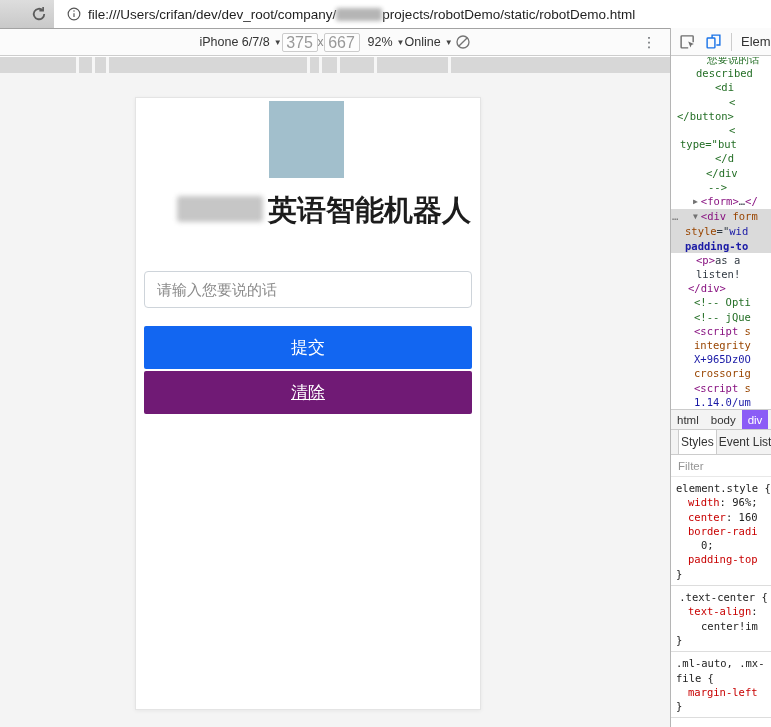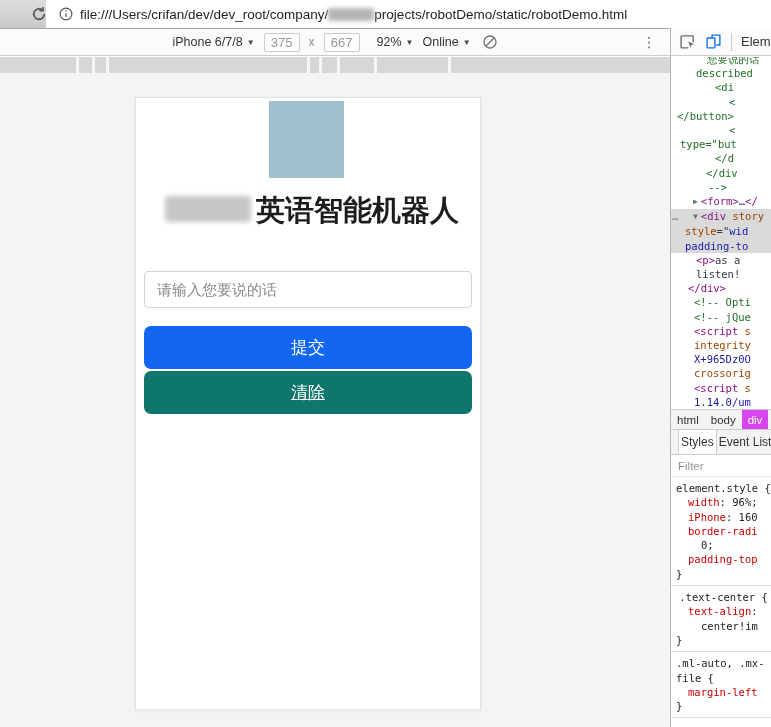--- a/index.html
+++ b/index.html
@@ -5,57 +5,57 @@
   * { box-sizing: border-box; margin: 0; padding: 0; }
   body { font-family: "Liberation Sans", sans-serif; background:#fff; }
   #screen { position:relative; width:771px; height:727px; overflow:hidden; background:#fff; }
 
   
   #browser-bar { position:absolute; left:0; top:0; width:771px; height:29px;
     background:linear-gradient(#dddddd,#c9c9c9); border-bottom:1px solid #a3a3a3; }
   .nav-icon { position:absolute; top:5px; width:18px; height:18px; color:#5c5c5c; }
   #reload-icon { left:30px; }
   #home-icon { left:52px; }
-  #address-bar { position:absolute; left:46px; top:0; right:0; height:28px; background:#fff;
+  #address-bar { position:absolute; left:54px; top:0; right:0; height:28px; background:#fff;
     display:flex; align-items:center; padding-left:13px; gap:7px; font-size:13.5px; color:#1f1f1f;
     white-space:nowrap; overflow:hidden; }
   #info-icon { width:14px; height:14px; flex:0 0 auto; color:#555; }
   .redact { display:inline-block; width:46px; height:13px; background:#b5b5b5; border-radius:2px;
     filter:blur(2px); vertical-align:-2px; }
 
   
   #device-toolbar { position:absolute; left:0; top:29px; width:670px; height:27px; background:#fbfbfb;
     border-bottom:1px solid #cdcdcd; display:flex; align-items:center; justify-content:center;
-    gap:9px; font-size:12.5px; color:#333; }
+    font-size:12.5px; color:#333; }
   .dd { display:inline-flex; align-items:center; gap:4px; cursor:default; }
   .dd .caret { font-size:8px; color:#444; }
   .size-box { width:36px; height:19px; border:1px solid #ccc; border-radius:2px; background:#fdfdfd;
-    color:#999; font-size:13px; text-align:center; line-height:17px; }
+    color:#999; font-size:16px; text-align:center; line-height:17px; }
   .x-sep { color:#888; font-size:12px; }
   #rotate-icon { width:16px; height:16px; color:#757575; margin-left:2px; }
   #kebab-icon { position:absolute; right:14px; top:5px; font-size:14px; color:#5f6368; letter-spacing:0; }
 
   
   #mq-bar { position:absolute; left:0; top:57px; width:670px; height:16px; background:#d7d7d7; }
   .mq-div { position:absolute; top:0; width:3px; height:16px; background:#f6f6f6; }
 
   
   #viewport-area { position:absolute; left:0; top:73px; width:670px; height:654px; background:#f4f4f4; }
   #page { position:absolute; left:135px; top:24px; width:346px; height:613px; background:#fff;
     border:1px solid #e4e4e4; box-shadow:0 1px 4px rgba(0,0,0,0.06); }
   #logo-placeholder { position:absolute; left:133px; top:3px; width:75px; height:77px; }
-  #page-title { position:absolute; left:4px; top:93px; width:100%; text-align:center; font-size:29px;
+  #page-title { position:absolute; left:16px; top:93px; width:100%; text-align:center; font-size:29px;
     font-weight:600; color:#1c1c1c; white-space:nowrap; }
   .title-redact { display:inline-block; width:86px; height:26px; background:#c6c6c6; border-radius:3px;
     filter:blur(2.5px); vertical-align:-2px; margin-right:5px; }
   #speech-input { position:absolute; left:8px; top:173px; width:328px; height:37px;
     border:1px solid #ced4da; border-radius:4px; padding:0 12px; font-size:15px; color:#333;
     font-family:"Liberation Sans", sans-serif; }
   #speech-input::placeholder { color:#8a8a8a; }
-  .page-btn { position:absolute; left:8px; width:328px; height:43px; border:none; border-radius:7px;
+  .page-btn { position:absolute; left:8px; width:328px; height:43px; border:none; border-radius:2px;
     color:#fff; font-size:17px; font-family:"Liberation Sans", sans-serif; cursor:pointer; }
   #submit-button { top:228px; }
   #clear-button { top:273px; }
   #result-box { position:absolute; left:8px; top:333px; width:328px; height:145px; background:#f1f2f3;
     border-radius:12px; padding:17px 12px; font-size:15px; color:#212529; text-align:center;
     line-height:1.55; }
 
   
   #devtools { position:absolute; left:670px; top:28px; width:101px; height:699px; background:#fff;
     border-left:1px solid #b5b5b5; overflow:hidden; }
@@ -161,21 +161,21 @@
       <div class="mq-div" style="left: 374px;"></div>
       <div class="mq-div" style="left: 448px;"></div>
     </div>
 
   <div id="viewport-area">
     <div id="page">
       <div id="logo-placeholder" style="background: rgb(162, 191, 204);"></div>
       <div id="page-title"><span class="title-redact"></span><span>英语智能机器人</span></div>
       <input id="speech-input" type="text" placeholder="请输入您要说的话" style="">
       <button id="submit-button" class="page-btn" style="background: rgb(18, 102, 241);">提交</button>
-      <button id="clear-button" class="page-btn" style="background: #0f766e; text-decoration: underline;">清除</button>
+      <button id="clear-button" class="page-btn" style="background: #701a75; text-decoration: underline;">清除</button>
     </div>
   </div>
 
   <div id="devtools">
     <div id="dt-header">
       <svg id="inspect-icon" viewBox="0 0 24 24" fill="none" stroke="currentColor" stroke-width="2">
         <path d="M13 21H4a1 1 0 0 1-1-1V5a1 1 0 0 1 1-1h15a1 1 0 0 1 1 1v8"></path>
         <path d="M13 12 l8 3.5 -3.4 1.4 -1.4 3.4 z" fill="currentColor" stroke="none"></path>
       </svg>
       <svg id="device-toggle-icon" viewBox="0 0 24 24" fill="none" stroke="currentColor" stroke-width="2">
@@ -192,57 +192,57 @@
           <div class="code-line" style="padding-left: 25px;"><span class="tk-comment">described</span></div>
           <div class="code-line" style="padding-left: 44px;"><span class="tk-comment">&lt;di</span></div>
           <div class="code-line" style="padding-left: 58px;"><span class="tk-comment">&lt;</span></div>
           <div class="code-line" style="padding-left: 6px;"><span class="tk-comment">&lt;/button&gt;</span></div>
           <div class="code-line" style="padding-left: 58px;"><span class="tk-comment">&lt;</span></div>
           <div class="code-line" style="padding-left: 9px;"><span class="tk-comment">type="but</span></div>
           <div class="code-line" style="padding-left: 44px;"><span class="tk-comment">&lt;/d</span></div>
           <div class="code-line" style="padding-left: 35px;"><span class="tk-comment">&lt;/div</span></div>
           <div class="code-line" style="padding-left: 37px;"><span class="tk-comment">--&gt;</span></div>
           <div class="code-line" style="padding-left: 22px;"><span class="arrow">▶</span><span class="tk-tag">&lt;form&gt;</span><span class="tk-text">…</span><span class="tk-tag">&lt;/</span></div>
-          <div class="code-line sel" style="padding-left: 22px;"><span class="gutter">…</span><span class="arrow">▼</span><span class="tk-tag">&lt;div</span><span class="tk-attr"> story</span></div>
+          <div class="code-line sel" style="padding-left: 22px;"><span class="gutter">…</span><span class="arrow">▼</span><span class="tk-tag">&lt;div</span><span class="tk-attr"> form</span></div>
           <div class="code-line sel" style="padding-left: 14px;"><span class="tk-attr">style</span><span class="tk-text">="</span><span class="tk-val">wid</span></div>
-          <div class="code-line sel" style="padding-left: 14px;"><span class="tk-val">padding-to</span></div>
+          <div class="code-line sel" style="padding-left: 14px; font-weight: bold;"><span class="tk-val">padding-to</span></div>
           <div class="code-line" style="padding-left: 25px;"><span class="tk-tag">&lt;p&gt;</span><span class="tk-text">as a</span></div>
           <div class="code-line" style="padding-left: 25px;"><span class="tk-text">listen!</span></div>
           <div class="code-line" style="padding-left: 17px;"><span class="tk-tag">&lt;/div&gt;</span></div>
           <div class="code-line" style="padding-left: 23px;"><span class="tk-comment">&lt;!-- Opti</span></div>
           <div class="code-line" style="padding-left: 23px;"><span class="tk-comment">&lt;!-- jQue</span></div>
           <div class="code-line" style="padding-left: 23px;"><span class="tk-tag">&lt;script</span><span class="tk-attr"> s</span></div>
           <div class="code-line" style="padding-left: 23px;"><span class="tk-attr">integrity</span></div>
           <div class="code-line" style="padding-left: 23px;"><span class="tk-val">X+965Dz0O</span></div>
           <div class="code-line" style="padding-left: 23px;"><span class="tk-attr">crossorig</span></div>
           <div class="code-line" style="padding-left: 23px;"><span class="tk-tag">&lt;script</span><span class="tk-attr"> s</span></div>
           <div class="code-line" style="padding-left: 23px;"><span class="tk-val">1.14.0/um</span></div>
         </div>
       </div>
 
     <div id="crumb-bar">
         <span class="crumb">html</span>
         <span class="crumb">body</span>
-        <span class="crumb active" style="background: #d946ef;">div</span>
+        <span class="crumb active" style="background: #8b5cf6;">div</span>
       </div>
 
     <div id="sidebar-tabbar">
         <span class="sb-tab active">Styles</span>
         <span class="sb-tab">Event Listeners</span>
       </div>
 
     <div id="filter-row">
         <span>Filter</span>
       </div>
 
     <div id="styles-body">
         <div class="style-rule">
           <div class="style-line" style="padding-left: 5px;"><span class="tk-sel">element.style</span><span class="tk-plain"> {</span></div>
           <div class="style-line" style="padding-left: 17px;"><span class="tk-prop">width</span><span class="tk-plain">: </span><span class="tk-plain">96%;</span></div>
-          <div class="style-line" style="padding-left: 17px;"><span class="tk-prop">iPhone</span><span class="tk-plain">: </span><span class="tk-plain">160</span></div>
+          <div class="style-line" style="padding-left: 17px;"><span class="tk-prop">center</span><span class="tk-plain">: </span><span class="tk-plain">160</span></div>
           <div class="style-line" style="padding-left: 17px;"><span class="tk-prop">border-radi</span></div>
           <div class="style-line" style="padding-left: 30px;"><span class="tk-plain">0;</span></div>
           <div class="style-line" style="padding-left: 17px;"><span class="tk-prop">padding-top</span></div>
           <div class="style-line" style="padding-left: 5px;"><span class="tk-plain">}</span></div>
         </div>
         <div class="style-rule">
           <div class="style-line" style="padding-left: 5px; text-align: center;"><span class="tk-sel">.text-center {</span></div>
           <div class="style-line" style="padding-left: 17px;"><span class="tk-prop">text-align</span><span class="tk-plain">:</span></div>
           <div class="style-line" style="padding-left: 30px;"><span class="tk-plain">center!im</span></div>
           <div class="style-line" style="padding-left: 5px;"><span class="tk-plain">}</span></div>

